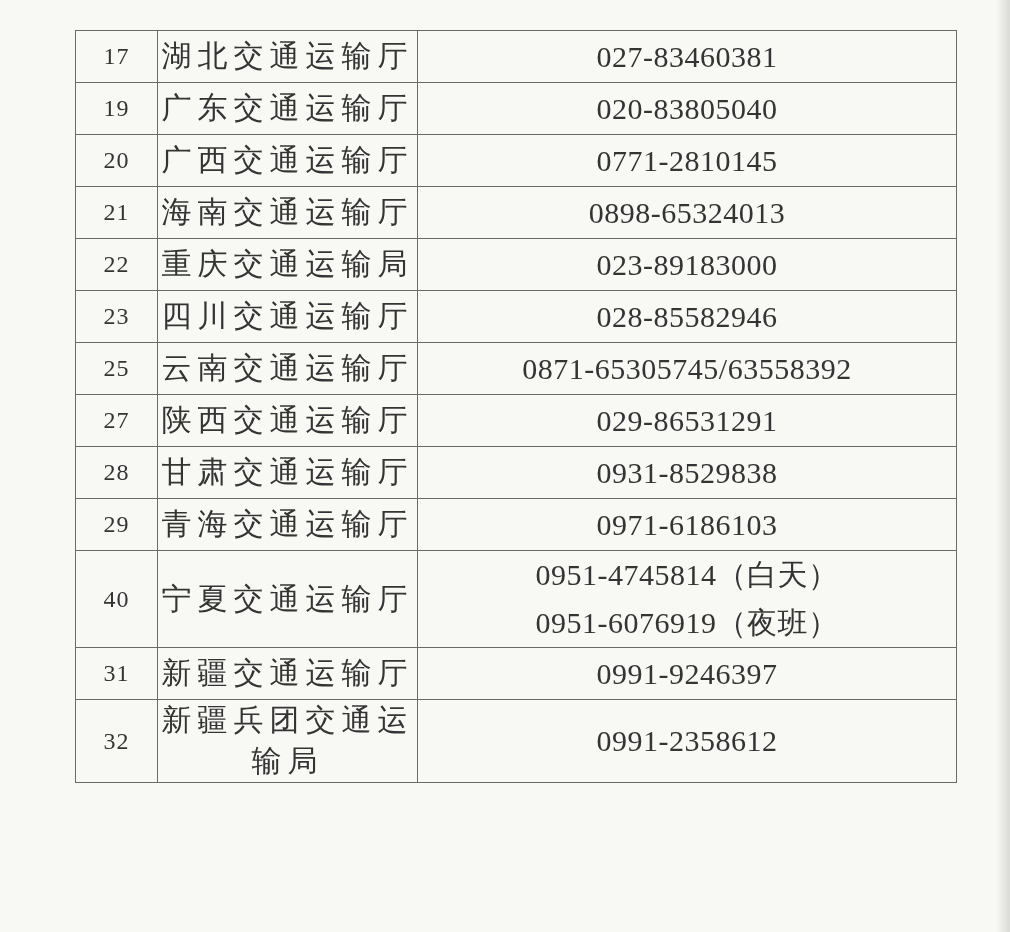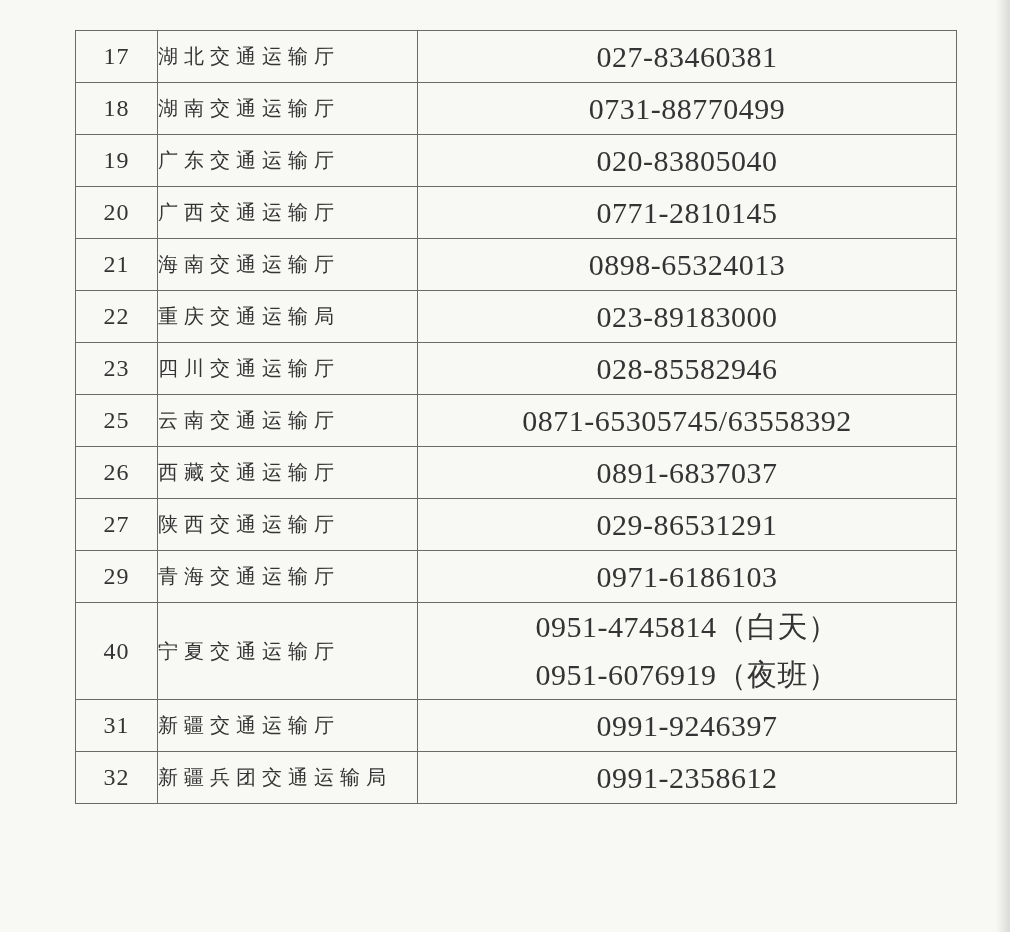--- a/index.html
+++ b/index.html
@@ -35,22 +35,22 @@
   tr.row { height: 52px; }
   tr.row.tall { height: 88px; }
   .c-no {
     width: 81px;
     text-align: center;
     font-size: 24px;
     letter-spacing: 1px;
   }
   .c-name {
     width: 259px;
-    text-align: left;
-    font-size: 20px;
+    text-align: center;
+    font-size: 30px;
     letter-spacing: 6px;
   }
   .c-phone {
     text-align: center;
     font-size: 30px;
     letter-spacing: 0.5px;
   }
   .c-phone .phone-line {
     line-height: 1.6;
   }
@@ -70,28 +70,20 @@
 </head>
 <body>
 
 <table class="doc-table">
   <tbody>
     <tr class="row">
       <td class="c-no">17</td>
       <td class="c-name">湖北交通运输厅</td>
       <td class="c-phone">
         <div class="phone-line">027-83460381</div>
-
-      </td>
-    </tr>
-    <tr class="row">
-      <td class="c-no">18</td>
-      <td class="c-name">湖南交通运输厅</td>
-      <td class="c-phone">
-        <div class="phone-line">0731-88770499</div>
 
       </td>
     </tr>
     <tr class="row">
       <td class="c-no">19</td>
       <td class="c-name">广东交通运输厅</td>
       <td class="c-phone">
         <div class="phone-line">020-83805040</div>
 
       </td>
@@ -130,32 +122,32 @@
     </tr>
     <tr class="row">
       <td class="c-no">25</td>
       <td class="c-name">云南交通运输厅</td>
       <td class="c-phone">
         <div class="phone-line">0871-65305745/63558392</div>
 
       </td>
     </tr>
     <tr class="row">
-      <td class="c-no">26</td>
-      <td class="c-name">西藏交通运输厅</td>
+      <td class="c-no">27</td>
+      <td class="c-name">陕西交通运输厅</td>
       <td class="c-phone">
-        <div class="phone-line">0891-6837037</div>
+        <div class="phone-line">029-86531291</div>
 
       </td>
     </tr>
     <tr class="row">
-      <td class="c-no">27</td>
-      <td class="c-name">陕西交通运输厅</td>
+      <td class="c-no">28</td>
+      <td class="c-name">甘肃交通运输厅</td>
       <td class="c-phone">
-        <div class="phone-line">029-86531291</div>
+        <div class="phone-line">0931-8529838</div>
 
       </td>
     </tr>
     <tr class="row">
       <td class="c-no">29</td>
       <td class="c-name">青海交通运输厅</td>
       <td class="c-phone">
         <div class="phone-line">0971-6186103</div>
 
       </td>

